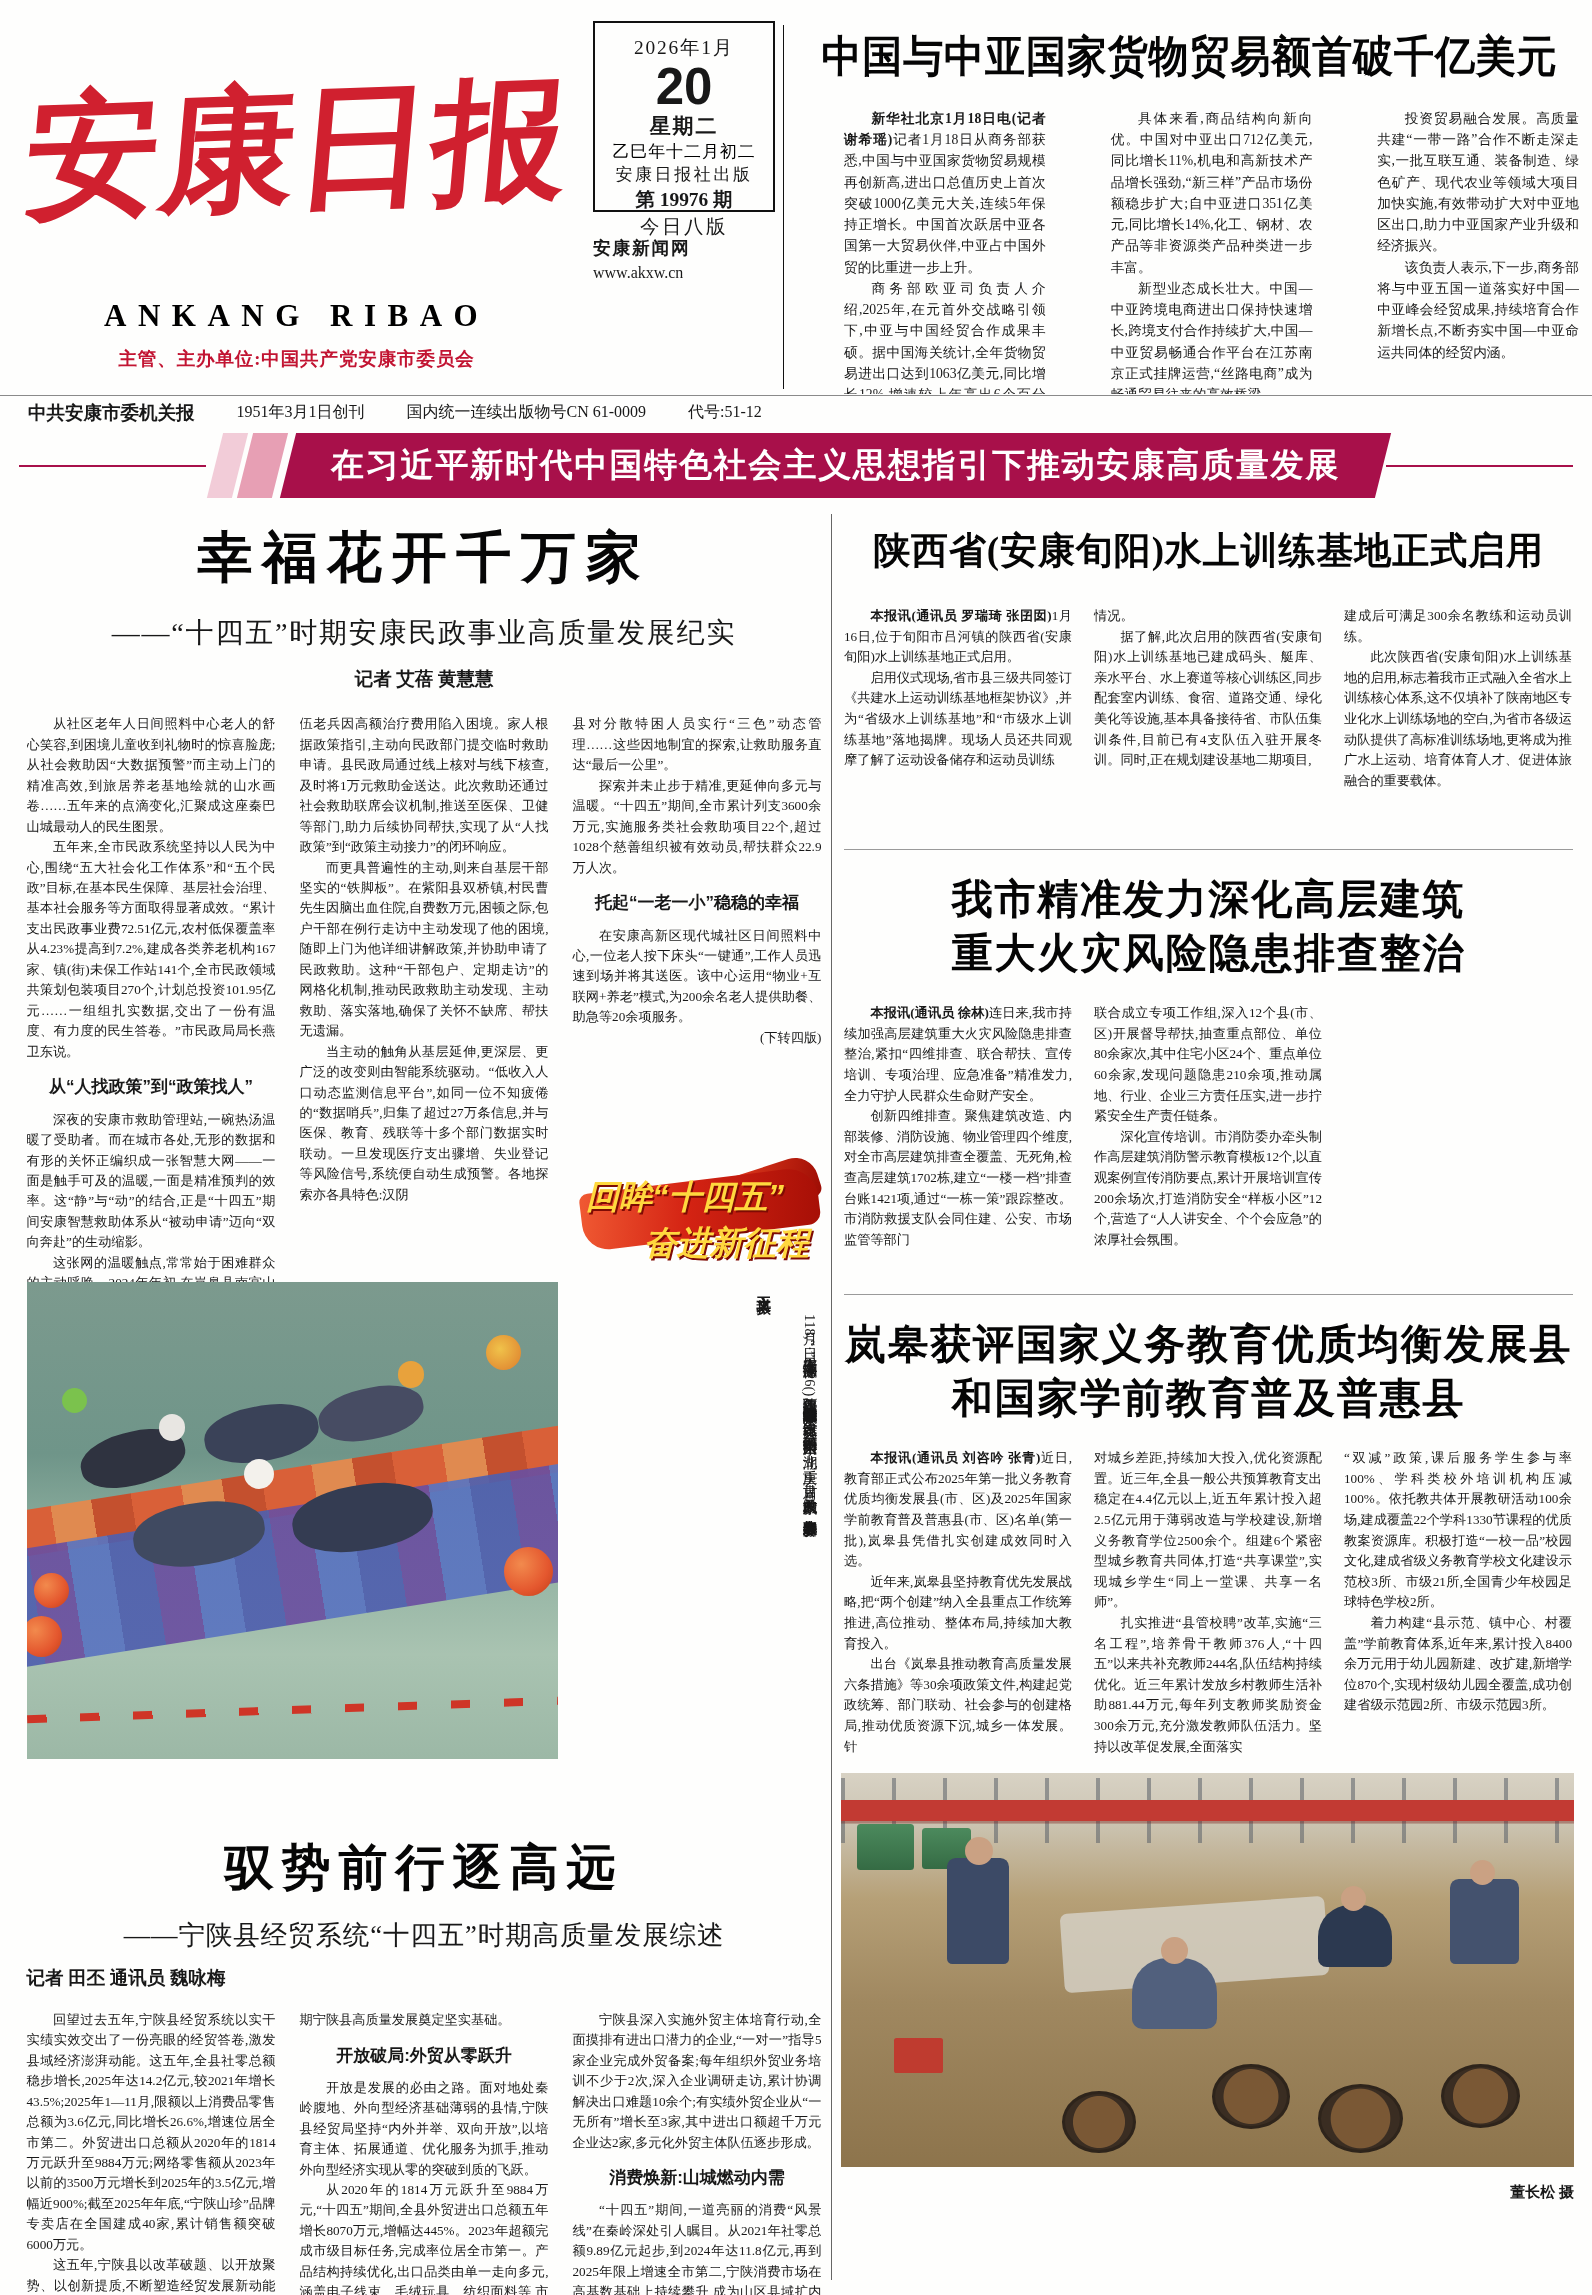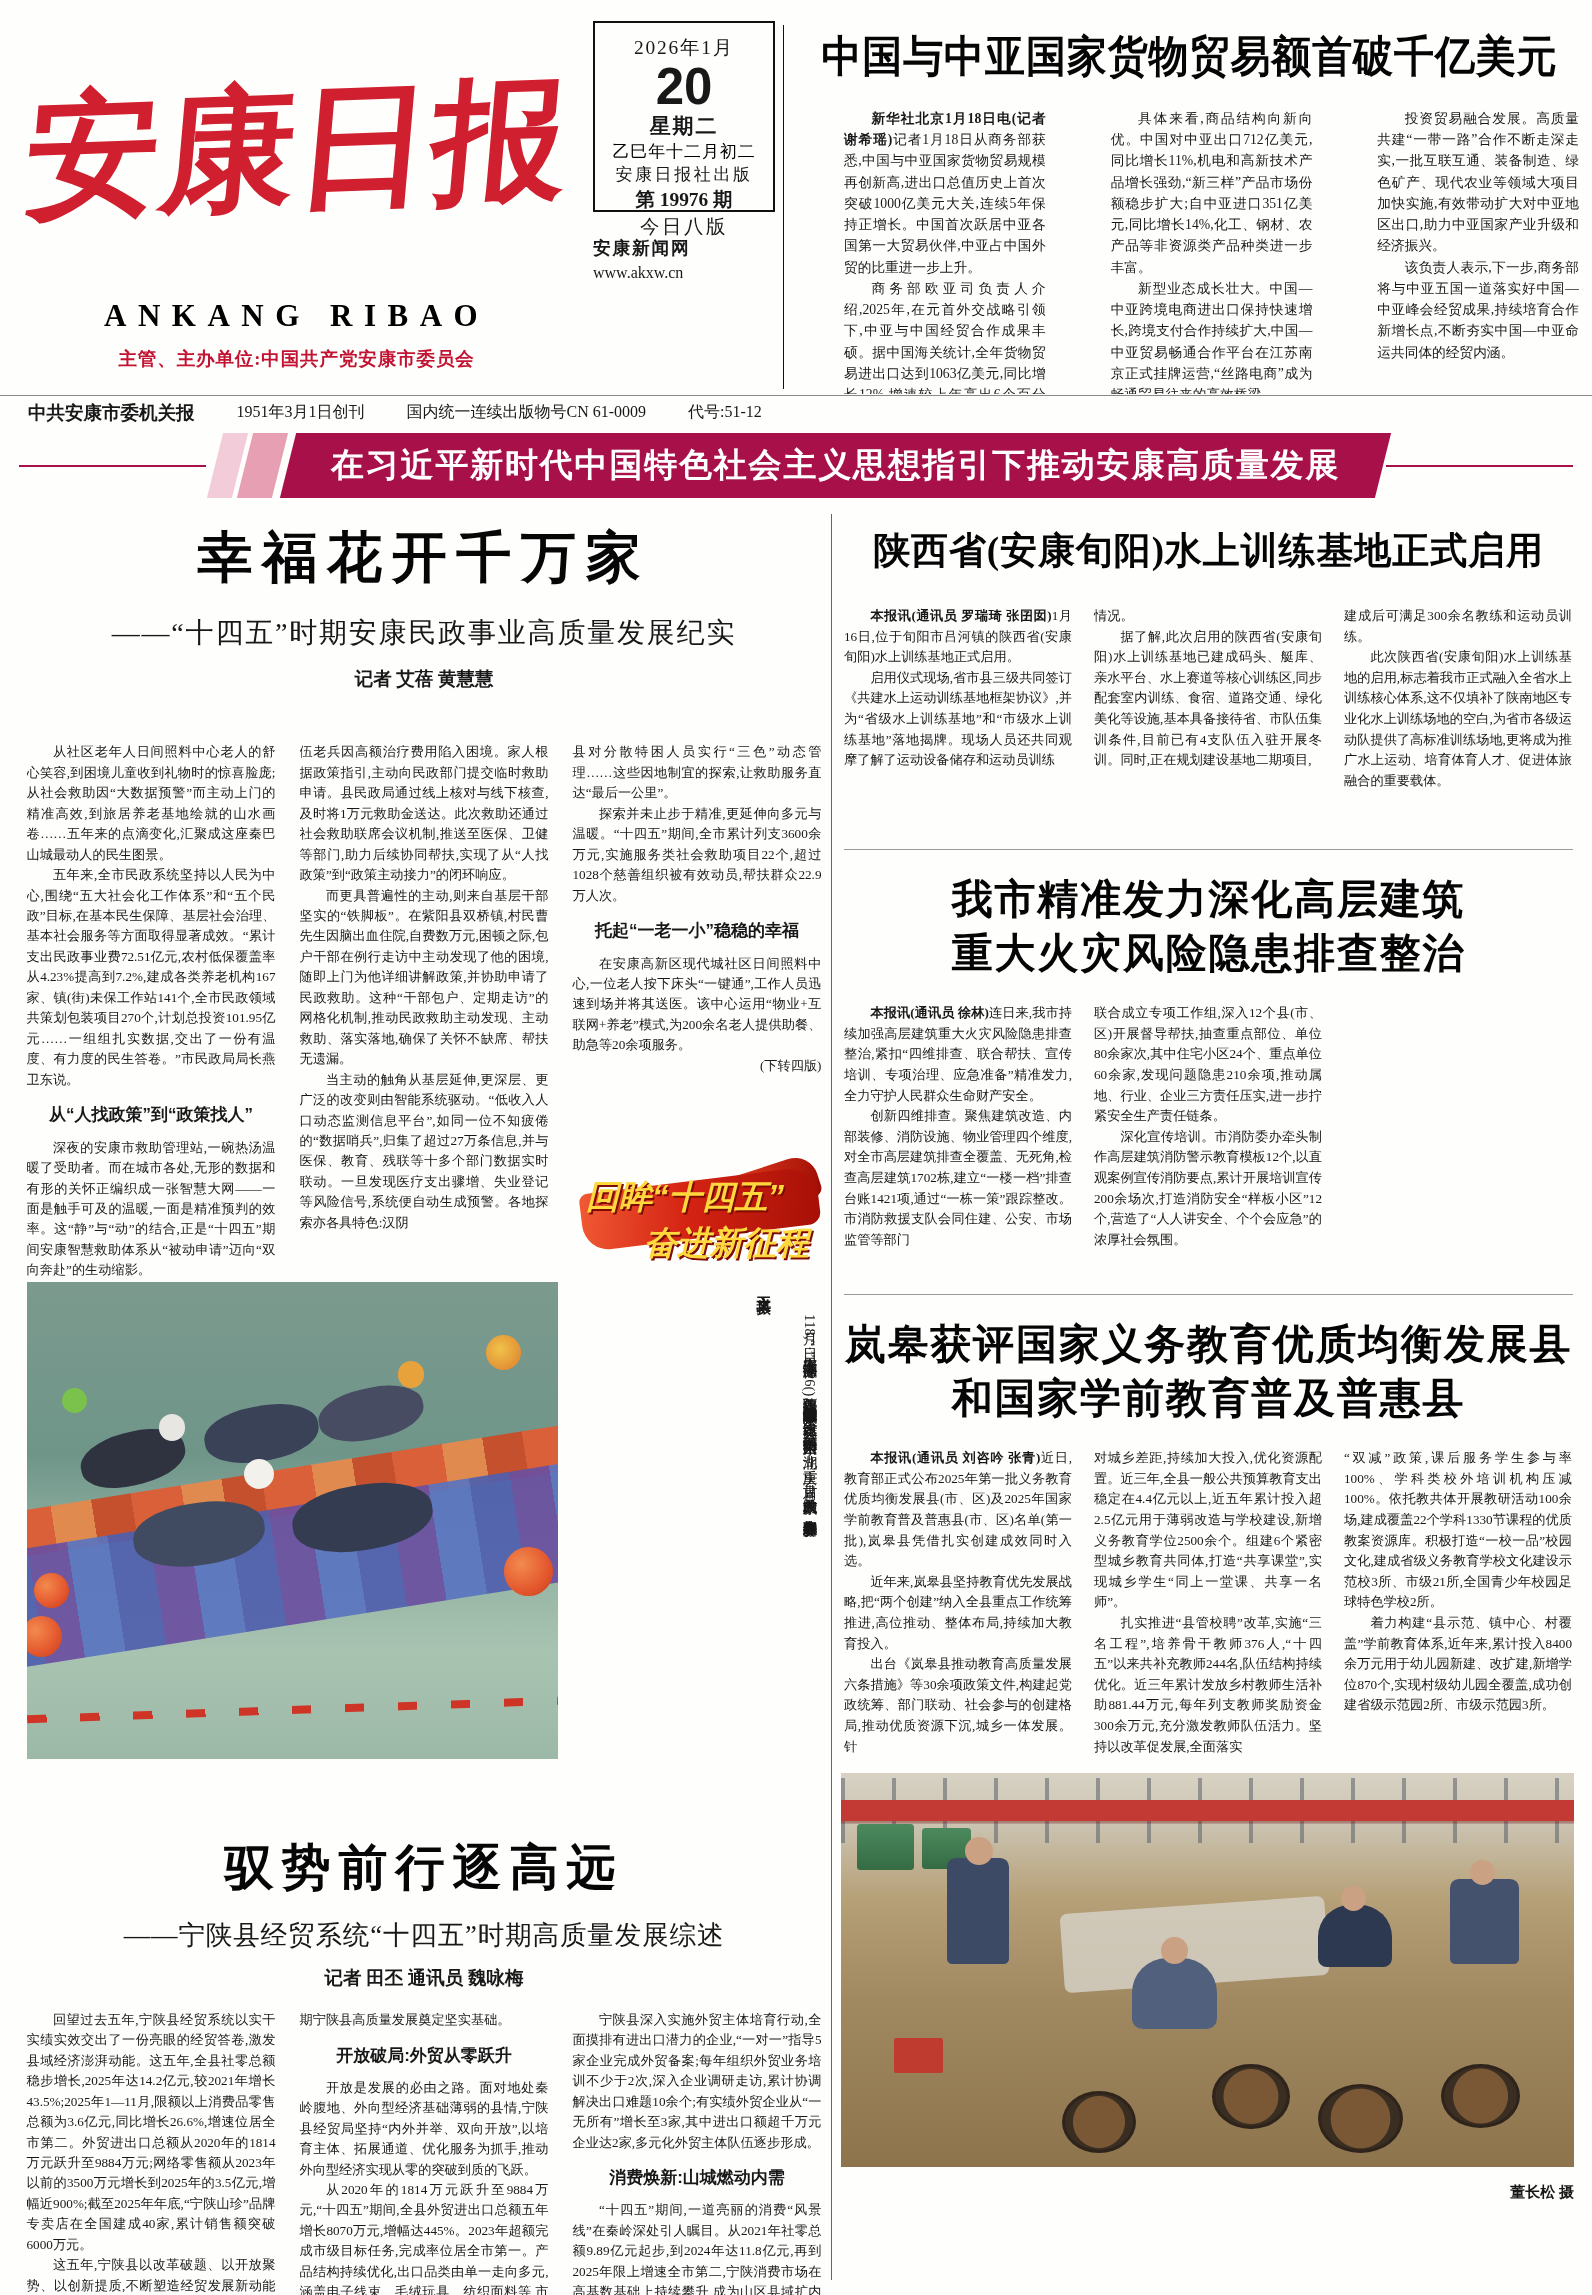--- a/index.html
+++ b/index.html
@@ -66,21 +66,21 @@
     font-family:"Liberation Sans","DejaVu Sans",sans-serif; margin:12.4px 0 8.8px 0; }
   .blk-jump { text-indent:0; text-align:right; }
   .blk strong { font-weight:bold; }
 
   
   .artA { position:absolute; left:26.5px; top:521px; width:795px; }
   .artA-title { font-size:55px; font-weight:900; letter-spacing:9.7px; text-align:center; color:#060606; }
   .artA-sub { font-size:28px; text-align:center; margin-top:19.4px; letter-spacing:1.8px; }
   .artA-by { font-size:18.5px; text-align:center; margin-top:14px; font-weight:bold; }
   .artA-body { margin-top:23px; display:flex; gap:24px; }
-  .colA { width:249px; font-size:13.2px; line-height:1.55; height:583px; overflow:hidden;margin-top:28px; }
+  .colA { width:249px; font-size:13.2px; line-height:1.55; height:583px; overflow:hidden; }
   .colA.open { overflow:visible; height:auto; }
 
   
   .badge { position:absolute; left:579px; top:1157px; width:247px; height:122px; }
   .badge-f1 { position:absolute; left:1.8px; top:23px; width:238px; height:58px;
     background:linear-gradient(100deg,#f05a33,#d42313 45%,#a60f06); transform:rotate(-7deg);
     border-radius:8.8px 30px 12.4px 26.5px; }
   .badge-f2 { position:absolute; left:155px; top:7px; width:85px; height:44px;
     background:linear-gradient(120deg,#e03a1d,#9c0c04); transform:rotate(-18deg); border-radius:7px 23px 8.8px 19.4px; }
   .badge-l1 { position:absolute; left:7px; top:17.7px; font-size:33px; font-weight:900; font-style:italic;
@@ -109,21 +109,21 @@
   
   .v-caption { position:absolute; left:572px; top:1285px; width:254px; height:473px;
     writing-mode:vertical-rl; font-size:14.6px; line-height:2.2; }
   .v-caption p { text-indent:2em; text-align:justify; }
   .v-credit { margin-block-start:14px; text-align:end; font-weight:bold; text-indent:0 !important; }
 
   
   .artB { position:absolute; left:26.5px; top:1835px; width:795px; }
   .artB-title { font-size:49px; font-weight:900; letter-spacing:8px; text-align:center; color:#060606; }
   .artB-sub { font-size:26.5px; text-align:center; margin-top:16px; letter-spacing:0.9px; }
-  .artB-by { font-size:18.5px; text-align:center; margin-top:12.4px; font-weight:bold; }
+  .artB-by { font-size:18.5px; margin-top:12.4px; font-weight:bold; }
   .artB-body { margin-top:19.4px; display:flex; gap:24px; }
   .colB { width:249px; font-size:13.2px; line-height:1.55; }
 
   
   .artR { position:absolute; left:844px; width:729px; }
   .artR-title { font-size:37px; font-weight:900; text-align:center; letter-spacing:0.9px;
     color:#050505; white-space:nowrap; }
   .artR-title2 { font-size:41px; font-weight:900; text-align:center; letter-spacing:1.8px; color:#050505; line-height:1.32; }
   .artR-body { display:flex; gap:22px; overflow:hidden; }
   .colR { width:228px; font-size:13.2px; line-height:1.56; }

